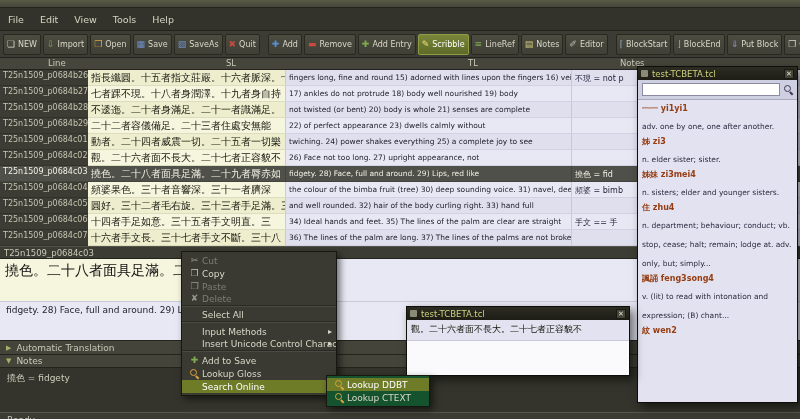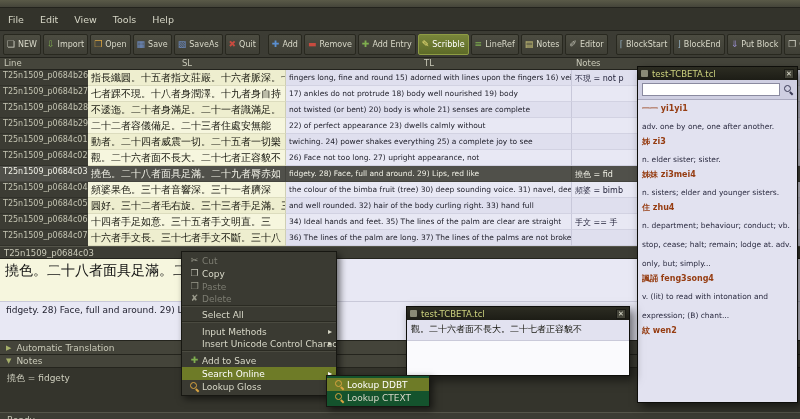--- a/index.html
+++ b/index.html
@@ -16,21 +16,21 @@
   .toolbar{ height:27px; background:#3c3c34; border-bottom:1px solid #23231d;
     display:flex; align-items:center; padding:0 2px; overflow:hidden; white-space:nowrap;}
   .tb-btn{ display:inline-flex; align-items:center; gap:3px; height:21px; padding:2px 3px;
     margin:0 1px; background:linear-gradient(#4c4c41,#3f3f36); border:1px solid #28281f;
     border-radius:2px; font-size:8px; color:#d9d9c9; cursor:pointer;}
   .tb-btn.active{ background:linear-gradient(#79863a,#5d6a28); border-color:#8e9c44; color:#fff;}
   .tb-btn.gap{ margin-left:7px;}
   .ic{ font-size:9px; line-height:9px; display:inline-block;}
   
   .thead{ height:12px; display:flex; background:#45453b; border-bottom:1px solid #23231d;
-    font-size:8.5px; color:#c9c9b8;}
+    font-size:8.5px; color:#c9c9b8;padding-left:44px;}
   .thead .hc{ overflow:hidden; white-space:nowrap; padding:0 4px;}
   .col-line{ width:88px;} .col-sl{ width:198px;} .col-tl{ width:286px;} .col-notes{ flex:1;}
   .hc.col-sl,.hc.col-tl{ text-align:center;}
   .tbody{ height:176px; overflow:hidden;}
   .t-row{ display:flex; height:16px; cursor:default;}
   .t-row .cell{ overflow:hidden; white-space:nowrap; padding:1px 3px;}
   .cell.line{ background:#3c3c34; color:#c4c4b2; font-size:8px; border-bottom:1px solid #32322b;text-align:right;}
   .cell.sl{ background:#f6f6de; color:#17170f; font-size:10px; border-bottom:1px solid #dcdcbe; border-right:1px solid #cfcfb4;}
   .cell.tl{ background:#e8e8f4; color:#23232e; font-size:7.5px; border-bottom:1px solid #d2d2e2; border-right:1px solid #c8c8da; padding-top:3px;}
   .cell.notes{ background:#e8e8f4; color:#23233a; font-size:8px; border-bottom:1px solid #d2d2e2; padding-top:3px;}
@@ -373,34 +373,34 @@
       </div>
 
       <div class="ctx-item">
         <span class="slot">
           <span class="ic" style="color: rgb(127, 174, 79);">✚</span>
         </span>
         <span>Add to Save</span>
 
       </div>
 
+      <div class="ctx-item">
+        <span class="slot">
+          <span class="ic mag" style="color: rgb(217, 164, 65);"></span>
+        </span>
+        <span>Lookup Gloss</span>
+
+      </div>
+
       <div class="ctx-item hl has-sub">
         <span class="slot">
           <span class="ic"></span>
         </span>
         <span>Search Online</span>
         <span class="sub-arrow">▸</span>
-      </div>
-
-      <div class="ctx-item">
-        <span class="slot">
-          <span class="ic mag" style="color: rgb(217, 164, 65);"></span>
-        </span>
-        <span>Lookup Gloss</span>
-
       </div>
     </div>
 
   <div class="submenu">
 
       <div class="ctx-item hl">
         <span class="slot">
           <span class="ic mag" style="color: rgb(217, 164, 65);"></span>
         </span>
         <span>Lookup DDBT</span>

